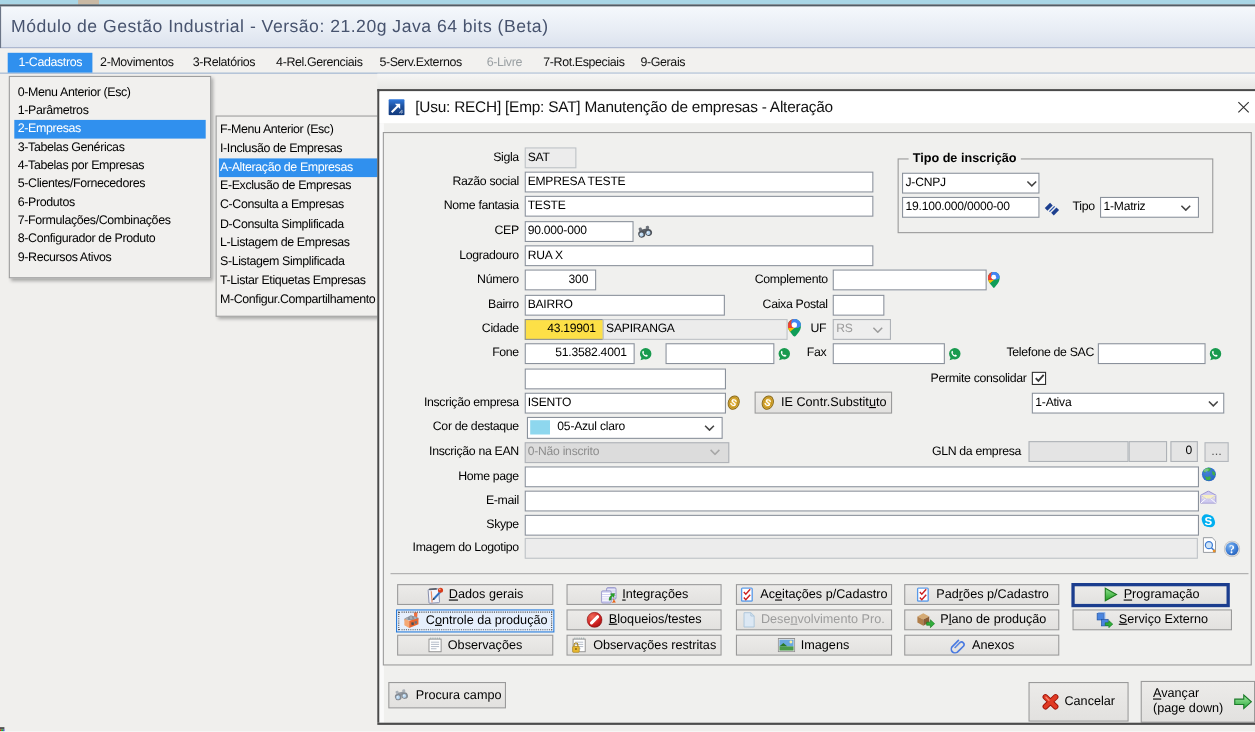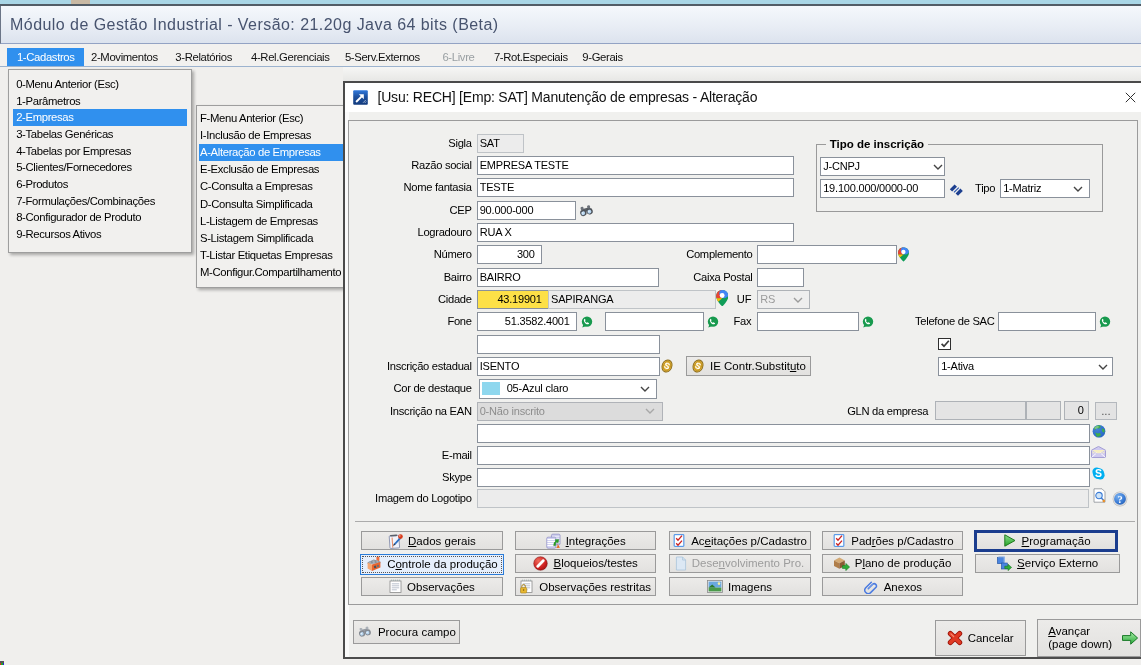--- a/index.html
+++ b/index.html
@@ -205,25 +205,26 @@
         <circle cx="12" cy="11.3" r="10.4" fill="#189a4e"></circle>
         <path d="M2.6 22.8 L4.6 17.2 L9.6 20.6 Z" fill="#189a4e"></path>
         <path d="M7.8 5.6c-1.5.6-2.3 2.1-2 3.7.5 3 2.9 5.9 5.7 7 1.6.6 3.4.2 4.4-1l.4-.6-3.4-2.2-1.5 1.2c-1.4-.8-2.9-2.4-3.5-3.9l1.3-1.4z" fill="#fff"></path>
       </svg>
       <svg class="ab" style="left:754.4px;top:233.2px" width="12" height="12" viewBox="0 0 24 24">
         <circle cx="12" cy="11.3" r="10.4" fill="#189a4e"></circle>
         <path d="M2.6 22.8 L4.6 17.2 L9.6 20.6 Z" fill="#189a4e"></path>
         <path d="M7.8 5.6c-1.5.6-2.3 2.1-2 3.7.5 3 2.9 5.9 5.7 7 1.6.6 3.4.2 4.4-1l.4-.6-3.4-2.2-1.5 1.2c-1.4-.8-2.9-2.4-3.5-3.9l1.3-1.4z" fill="#fff"></path>
       </svg>
 <div class="inp" style="left:132.2px;top:252.2px;width:183px"></div>
+<div class="lb" style="left:388.7px;top:252.2px;width:200px">Permite consolidar</div>
 <div class="ab" style="left:593.7px;top:255.2px;width:13px;height:12.5px;background:#fff;border:1.5px solid #2f2f2f;box-sizing:border-box"></div>
       <svg class="ab" style="left:595.2px;top:256.4px" width="10" height="10" viewBox="0 0 10 10">
         <path d="M1.6 4.8 L4 7.2 L8.8 1.8" stroke="#3a3a3a" stroke-width="1.7" fill="none"></path>
       </svg>
-<div class="lb" style="left:-72.8px;top:274.5px;width:200px">Inscrição estadual</div>
+<div class="lb" style="left:-72.8px;top:274.5px;width:200px">Inscrição empresa</div>
 <div class="inp" style="left:132.2px;top:274.5px;width:183px">ISENTO</div>
 <svg class="ab" style="left:315.7px;top:275.4px" width="14" height="16" viewBox="0 0 14 16">
         <g transform="rotate(22 7 8)">
           <ellipse cx="7" cy="8" rx="4.9" ry="6.2" fill="#e0b23c" stroke="#8a6a1a" stroke-width="0.9"></ellipse>
           <ellipse cx="7" cy="8" rx="3.5" ry="4.8" fill="none" stroke="#bb8d20" stroke-width="0.8"></ellipse>
           <text x="7" y="10.9" text-anchor="middle" font-family="Liberation Sans" font-size="8.5" font-weight="bold" fill="#fff">S</text>
         </g>
       </svg>
 <div class="btn" style="left:341.7px;top:273px;width:124.5px;height:20.2px">
         <svg width="14" height="16" viewBox="0 0 14 16" style="flex:none">
@@ -248,20 +249,21 @@
 <div class="lb" style="left:-72.8px;top:319.1px;width:200px">Inscrição na EAN</div>
 <div class="inp" style="left:132.2px;top:319.1px;width:186px;background:#dcdcdc;border-color:#b0b3b8;color:#8d8d8d">0-Não inscrito</div>
 <svg class="chev" style="left:300px;top:325.5px" viewBox="0 0 10 6">
         <path d="M1 1 L5 5 L9 1" stroke="#a8a8a8" fill="none" stroke-width="1.4"></path>
       </svg>
 <div class="lb" style="left:383.7px;top:319.1px;width:200px">GLN da empresa</div>
 <div class="inp gr" style="left:590.2px;top:318.7px;width:91.5px"></div>
 <div class="inp gr" style="left:681.2px;top:318.7px;width:35px"></div>
 <div class="inp gr num" style="left:719.2px;top:318.7px;width:25px;color:#000;padding-right:4px !important">0</div>
 <div class="btn" style="left:750.7px;top:318.9px;width:21.5px;height:18.5px;background:#e3e3e3;border-color:#b4b8bd;color:#555">...</div>
+<div class="lb" style="left:-72.8px;top:341.1px;width:200px">Home page</div>
 <div class="inp" style="left:132.2px;top:341.1px;width:613px"></div>
 <svg class="ab" style="left:747.5px;top:341.5px" width="14" height="14" viewBox="0 0 14 14">
         <circle cx="7" cy="7.2" r="6.3" fill="#2a6ac8"></circle>
         <circle cx="7" cy="7.2" r="6.3" fill="url(#qg)" opacity="0.35"></circle>
         <path d="M1.6 4.4 Q3.4 1.6 6.4 1.2 Q8.6 1.4 9 2.6 L7 4.8 L4.4 4 L3.6 6 Z" fill="#3fae49"></path>
         <path d="M9.8 4.2 L12.4 5.4 Q12.9 7 12.2 8.8 L10.2 7.4 Z" fill="#3fae49"></path>
         <path d="M3 8.6 L5.4 9.6 L8 9 L9 11 Q7 13.4 4.6 12.4 L4 10.4 Z" fill="#3fae49"></path>
         <ellipse cx="4.6" cy="3.4" rx="2.4" ry="1.3" fill="rgba(255,255,255,0.3)" transform="rotate(-20 4.6 3.4)"></ellipse>
       </svg>
 <div class="lb" style="left:-72.8px;top:363.1px;width:200px">E-mail</div>

